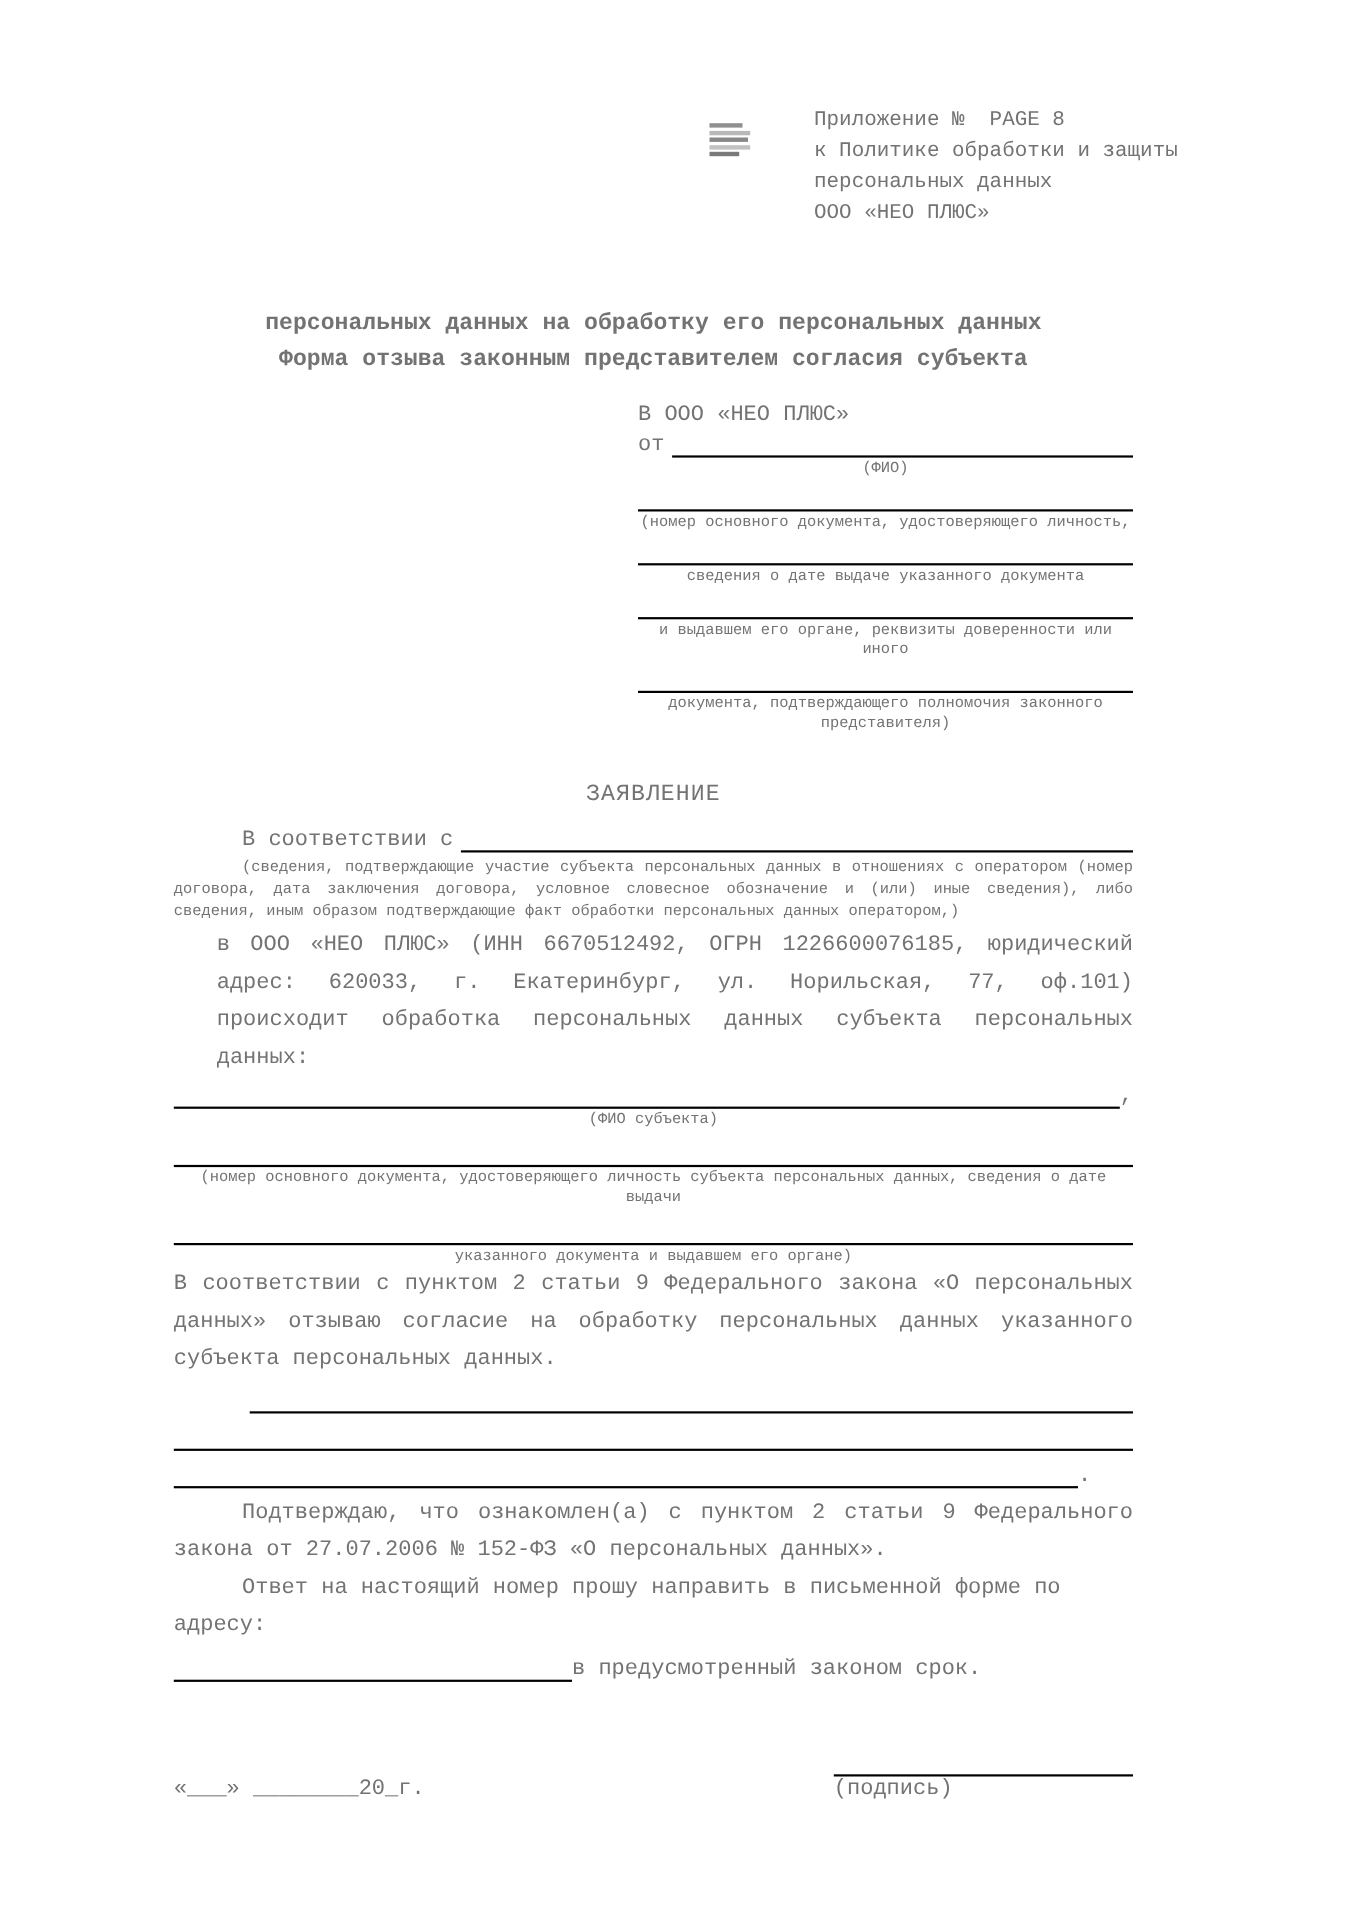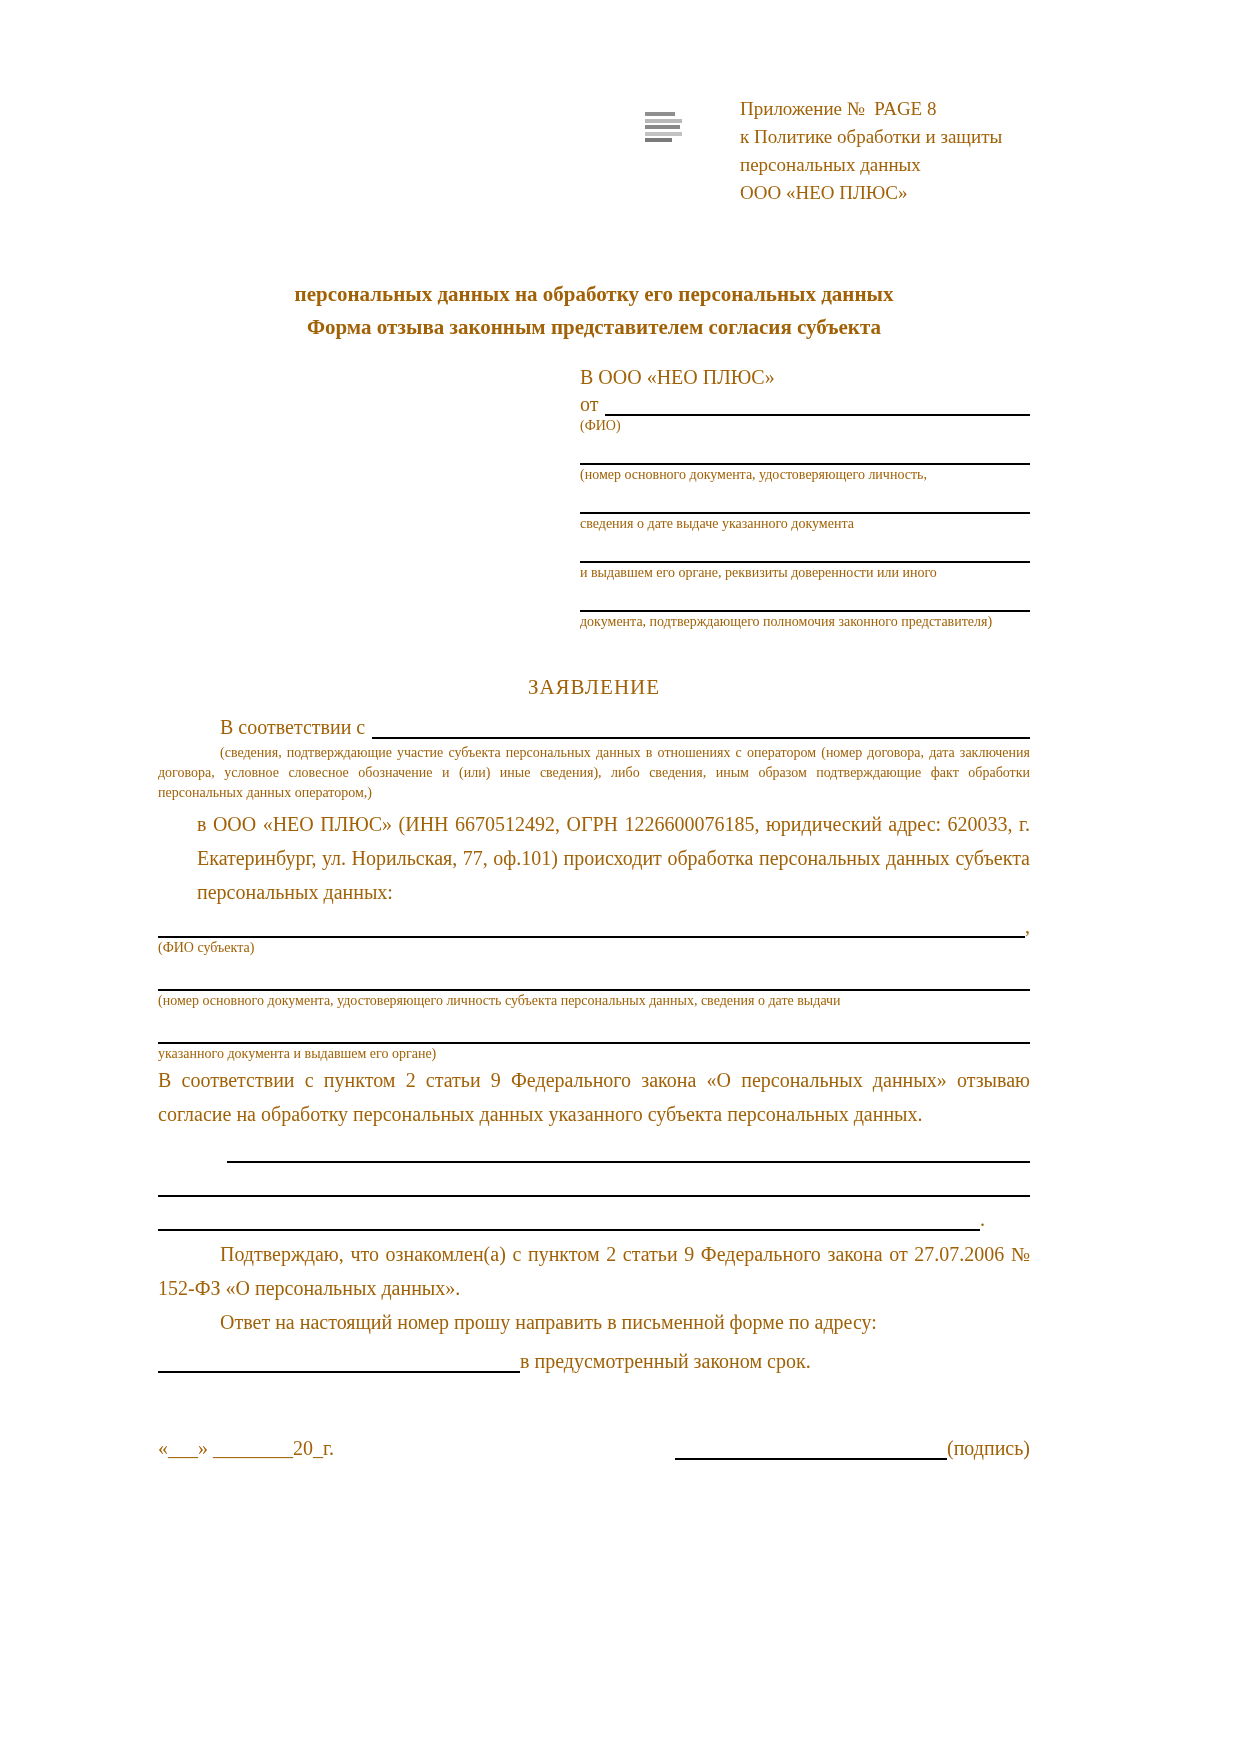--- a/index.html
+++ b/index.html
@@ -1,19 +1,19 @@
 <!DOCTYPE html>
 <html><head>
 <meta charset="utf-8">
 <style>
   * { margin:0; padding:0; box-sizing:border-box; }
   html,body { background:#ffffff; }
   .page {
     position:relative; width:1242px; height:1755px; background:#fff;
-    font-family:Liberation Serif, serif; color:#a16207;
+    font-family:Liberation Mono, monospace; color:#737373;
     overflow:hidden;
   }
   .pre { white-space:pre-wrap; }
 
   
   .appendix { position:absolute; left:740px; top:95px; font-size:19px; line-height:28px; }
 
   
   .mini-thumb { position:absolute; left:645px; top:112px; width:37px; height:30px;
     display:flex; flex-direction:column; justify-content:space-between; }
@@ -26,21 +26,21 @@
 
   .content { position:absolute; left:158px; top:278px; width:872px; }
 
   .title { text-align:center; font-weight:bold; font-size:21px; line-height:33px; }
 
   .addressee { margin-left:422px; width:450px; margin-top:22px; font-size:20px; }
   .to-line { height:26px; }
   .row { display:flex; align-items:flex-end; }
   .fill { flex:1; border-bottom:2px solid #000; height:22px; margin-left:7px; }
   .from-row { height:24px; }
-  .cap { font-size:14px; line-height:18px; margin-top:1px; }
+  .cap { text-align:center; font-size:14px; line-height:18px; margin-top:1px; }
   .blankline { border-bottom:2px solid #000; }
   .addressee .blankline { margin-top:6px; height:24px; }
 
   .heading { text-align:center; font-size:21px; letter-spacing:1px; margin-top:44px; height:28px; }
 
   .indent { padding-left:62px; }
   .intro-row { margin-top:8px; height:28px; font-size:20px;text-align:center; }
 
   .fineprint { font-size:14px; line-height:20px; text-align:justify; text-indent:62px; margin-top:4px; }
 
@@ -54,21 +54,21 @@
   .wideline { border-bottom:2px solid #000; margin-top:10px; height:24px; }
   .reason-row { margin-top:2px; height:30px; font-size:20px; }
   .partial { width:822px; border-bottom:2px solid #000; height:24px; }
   .dotrow { margin-top:10px; font-size:20px; align-items:flex-end; }
 
   .reply-row { align-items:flex-end; font-size:20px; height:34px;text-align:center; }
   .addrline { width:362px; border-bottom:2px solid #000; height:22px; }
 
   .footer-row { display:flex; justify-content:space-between; align-items:flex-end;
     margin-top:64px; font-size:20px; }
-  .sig { display:flex; align-items:flex-end; }
+  .sig { display:flex; align-items:flex-start;flex-direction:column; }
   .sigline { width:272px; border-bottom:2px solid #000; height:22px; }
 </style>
 </head>
 <body>
 
 <div class="page">
 
   <div class="mini-thumb">
     <i></i>
       <i></i>

